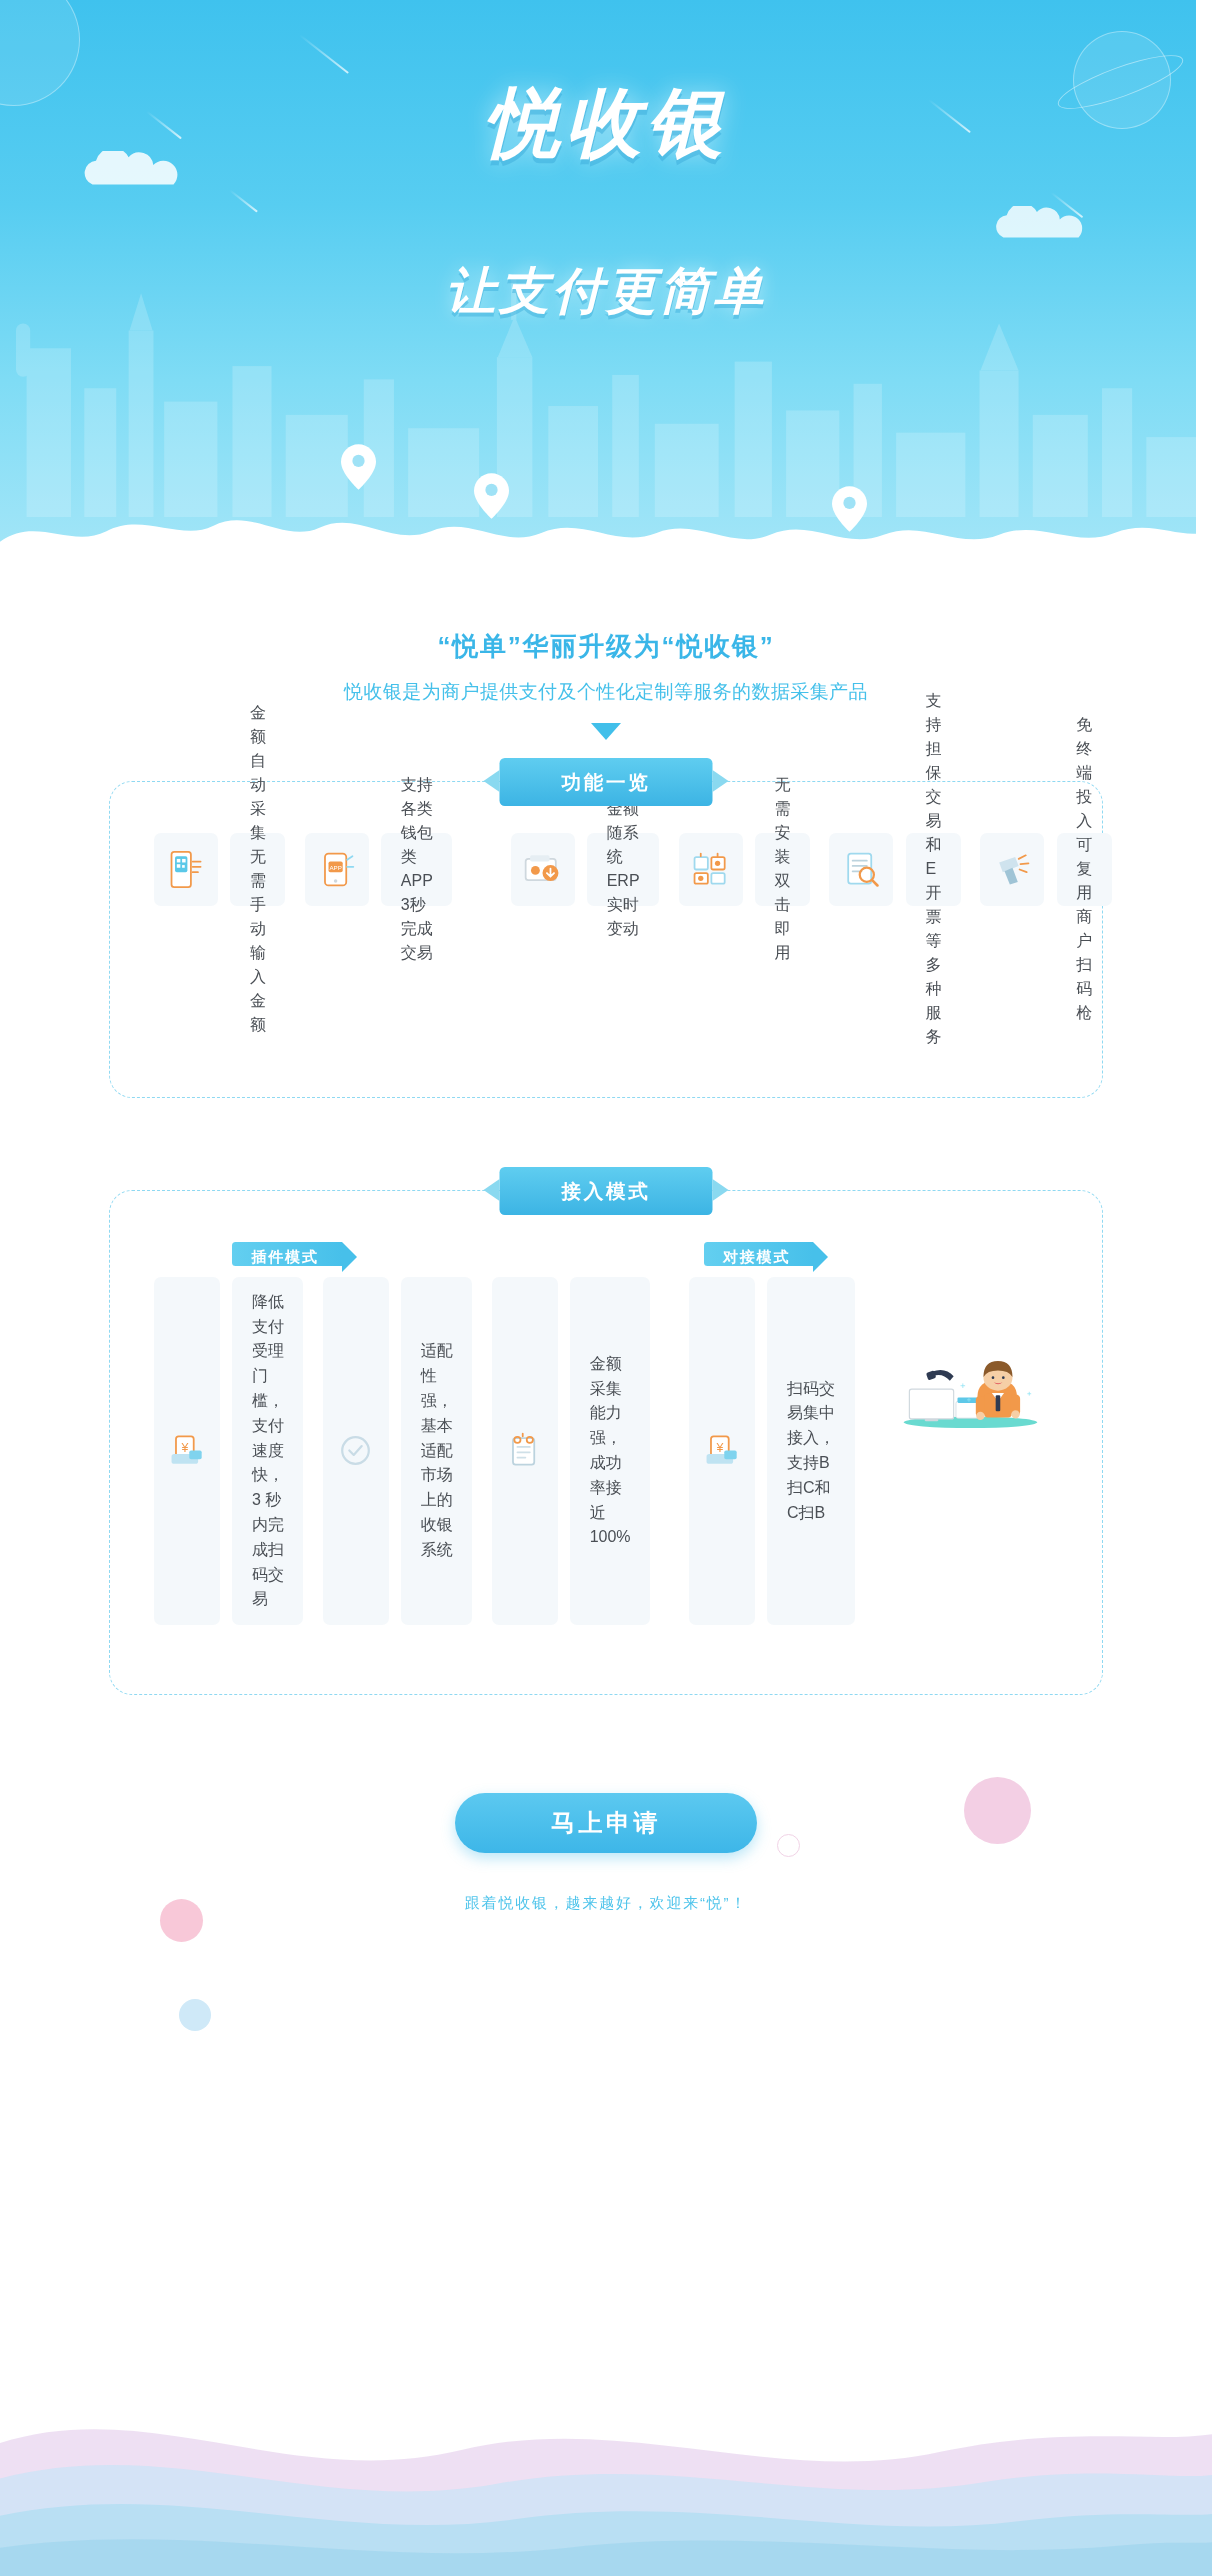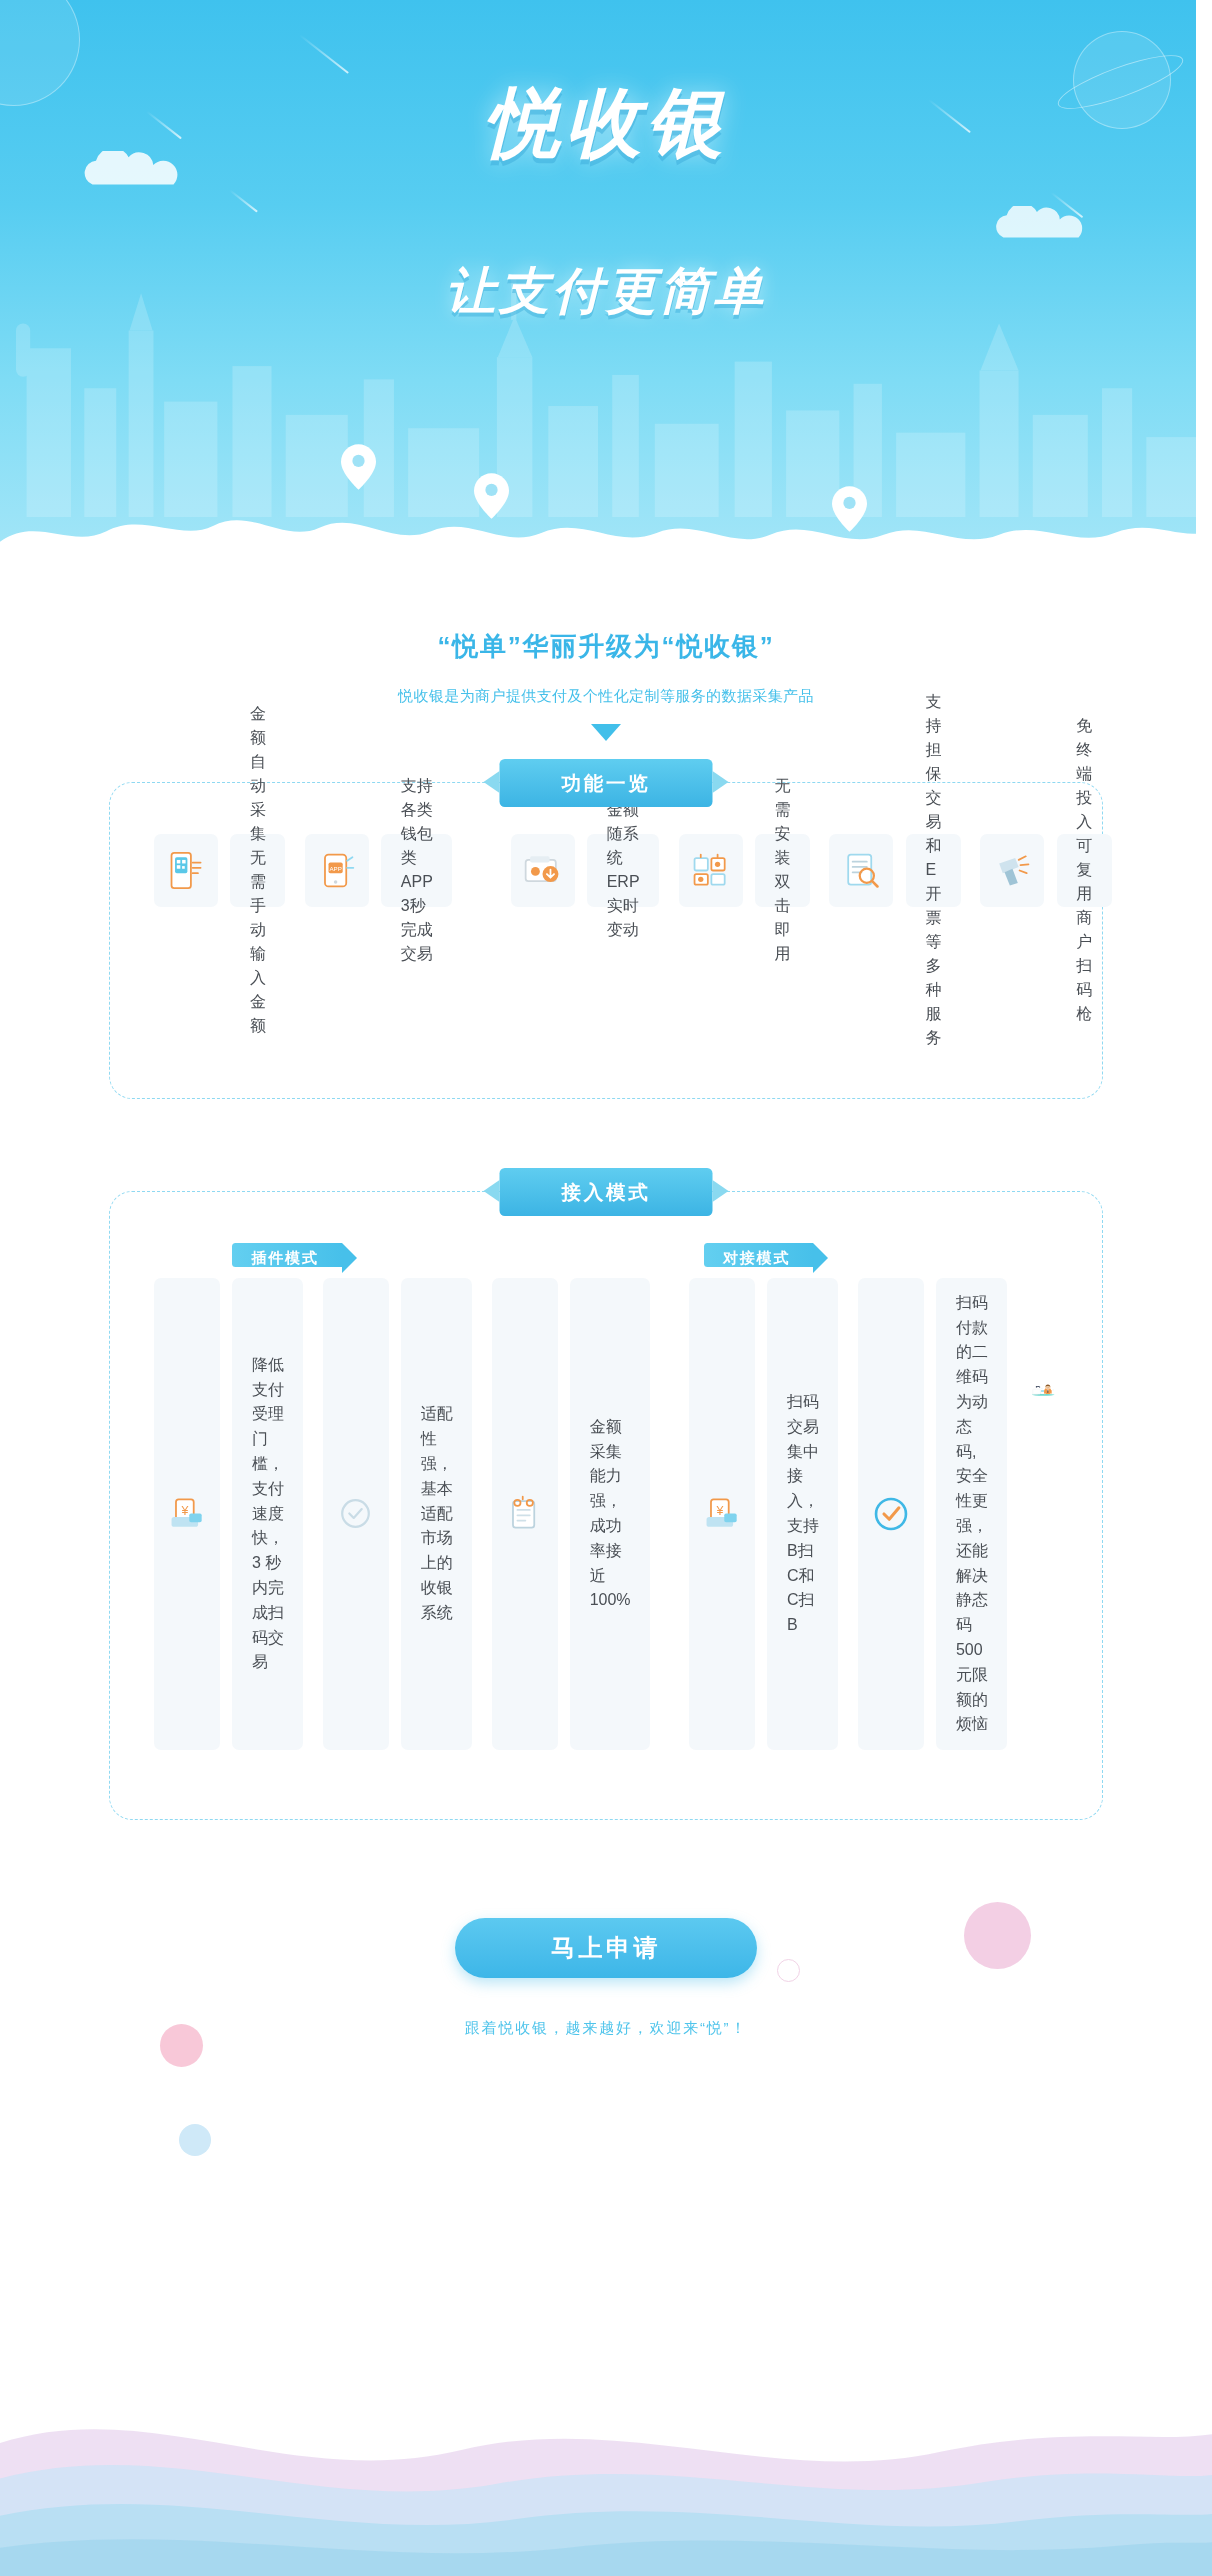--- a/index.html
+++ b/index.html
@@ -99,22 +99,22 @@
     background: #ffffff;
   }
   .intro-h {
     font-size: 26px;
     font-weight: bold;
     color: #3ab6e8;
     letter-spacing: 1.8px;
     line-height: 1.3;
   }
   .intro-p {
-    margin-top: 23px;
-    font-size: 15px;
+    margin-top: 15px;
+    font-size: 19px;
     color: #45c0ea;
     letter-spacing: 0.4px;
   }
   .arrow-down {
     margin: 18px auto 0;
     width: 0; height: 0;
     border-left: 15px solid transparent;
     border-right: 15px solid transparent;
     border-top: 17px solid #41bfea;
   }
@@ -565,29 +565,20 @@
             <svg width="39" height="39" viewBox="0 0 44 44">
               <rect x="9" y="6" width="20" height="26" rx="3" fill="#ffffff" stroke="#f2994a" stroke-width="2"></rect>
               <text x="19" y="24" font-size="14" fill="#f2994a" text-anchor="middle" font-family="Liberation Sans, sans-serif">¥</text>
               <rect x="4" y="26" width="30" height="11" rx="3" fill="#bfe3f2"></rect>
               <rect x="24" y="22" width="14" height="10" rx="2" fill="#7fd3ee"></rect>
             </svg>
           </div>
           <div class="txt">扫码交易集中接入，支持B扫C和C扫B</div>
         </div>
 
-        <div class="mfeat" style="min-height:99px;">
-          <div class="icon">
-            <svg width="44" height="44" viewBox="0 0 50 50">
-              <circle cx="25" cy="25" r="17" fill="none" stroke="#3fb8e6" stroke-width="3"></circle>
-              <path d="M17,25 l6,6 l11,-13" fill="none" stroke="#f2994a" stroke-width="3.5" stroke-linecap="round" stroke-linejoin="round"></path>
-            </svg>
-          </div>
-          <div class="txt">扫码付款的二维码为动态码, 安全性更强，还能解决静态码500元限额的烦恼</div>
-        </div>
 
         <div class="illus-b">
           <svg width="100%" height="204" viewBox="0 0 480 230">
             <ellipse cx="250" cy="205" rx="175" ry="15" fill="#4fd4c8" opacity="0.85"></ellipse>
             <rect x="90" y="118" width="116" height="78" rx="6" fill="#ffffff" stroke="#cfd8de" stroke-width="3"></rect>
             <rect x="130" y="196" width="36" height="6" rx="3" fill="#cfd8de"></rect>
             <rect x="212" y="150" width="60" height="44" rx="5" fill="#ffffff" stroke="#cfd8de" stroke-width="2"></rect>
             <rect x="216" y="140" width="52" height="14" rx="3" fill="#5ec8e8"></rect>
             <path d="M150,72 q34,-12 56,12 l-10,12 q-20,-22 -44,-12 Z" fill="#2f3b52"></path>
             <rect x="136" y="72" width="22" height="20" rx="5" fill="#2f3b52" transform="rotate(-20 147 82)"></rect>

